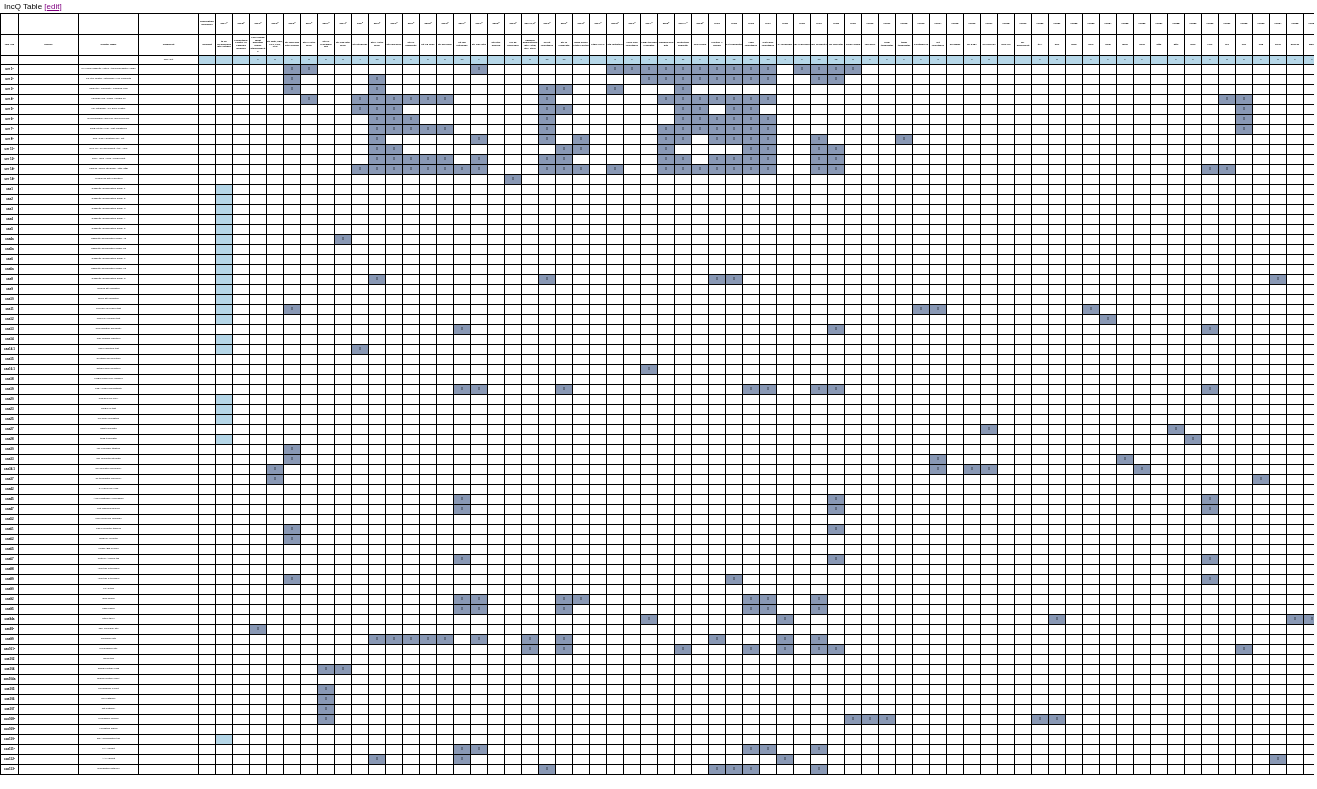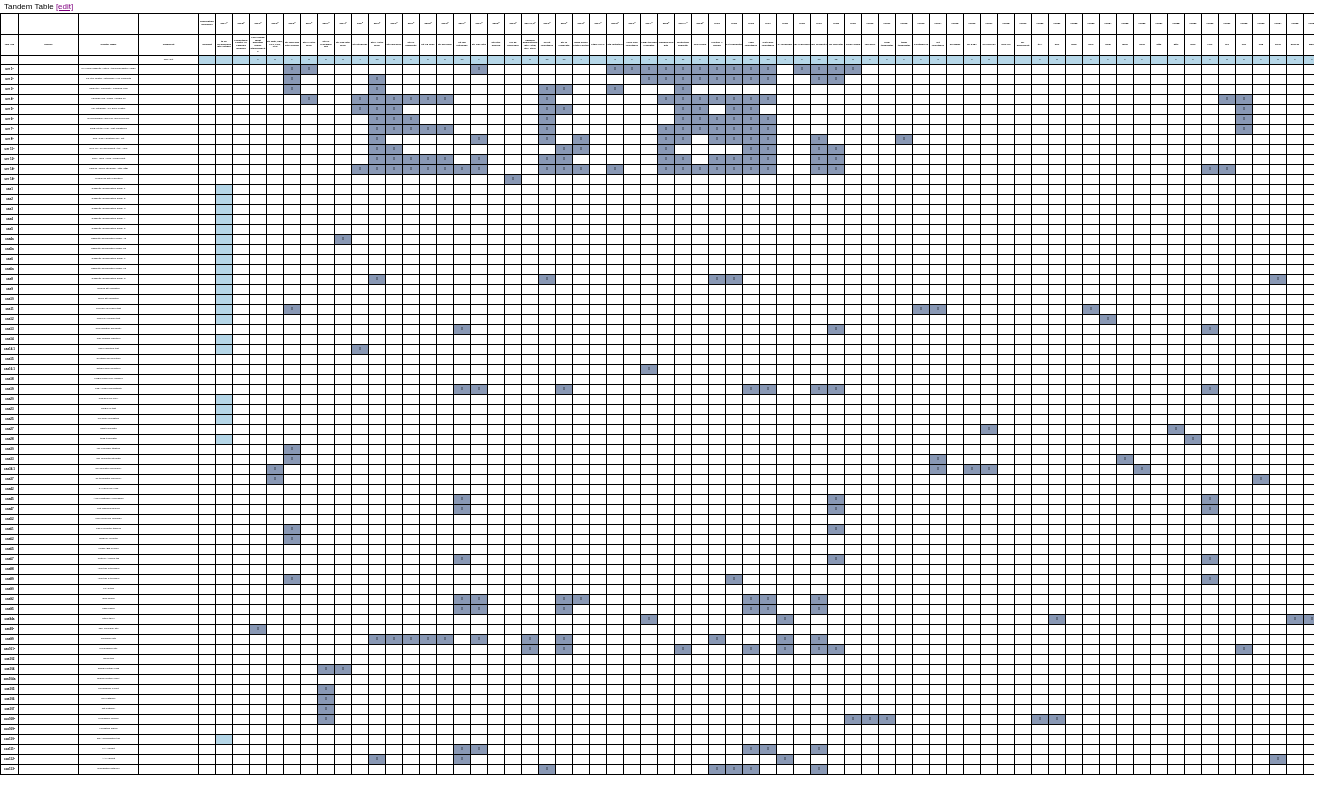--- a/index.html
+++ b/index.html
@@ -18,21 +18,21 @@
 tr.sum-row td.col-idx,tr.sum-row td:nth-child(2),tr.sum-row td:nth-child(3),tr.sum-row td:nth-child(4){background:#fff;}
 tr.body-row td{height:9px;}
 tr.body-row td.rid{font-size:3px;font-weight:bold;}
 tr.body-row td.rlabel{font-size:2.5px;}
 tr.body-row td.hy{background:#b6d7e8;}
 tr.body-row td.mark{background:#8a99b5;color:#000;font-size:3px;}
 </style>
 </head>
 <body>
 <div class="title">
-  <span>Tandem Table </span>
+  <span>IncQ Table </span>
   <a href="#">[edit]</a>
 </div>
 <div class="wrap">
 <table id="truth-table">
       <colgroup>
         <col class="col-idx">
         <col class="col-label">
         <col class="col-label">
         <col class="col-label">
         <col class="col-data">

